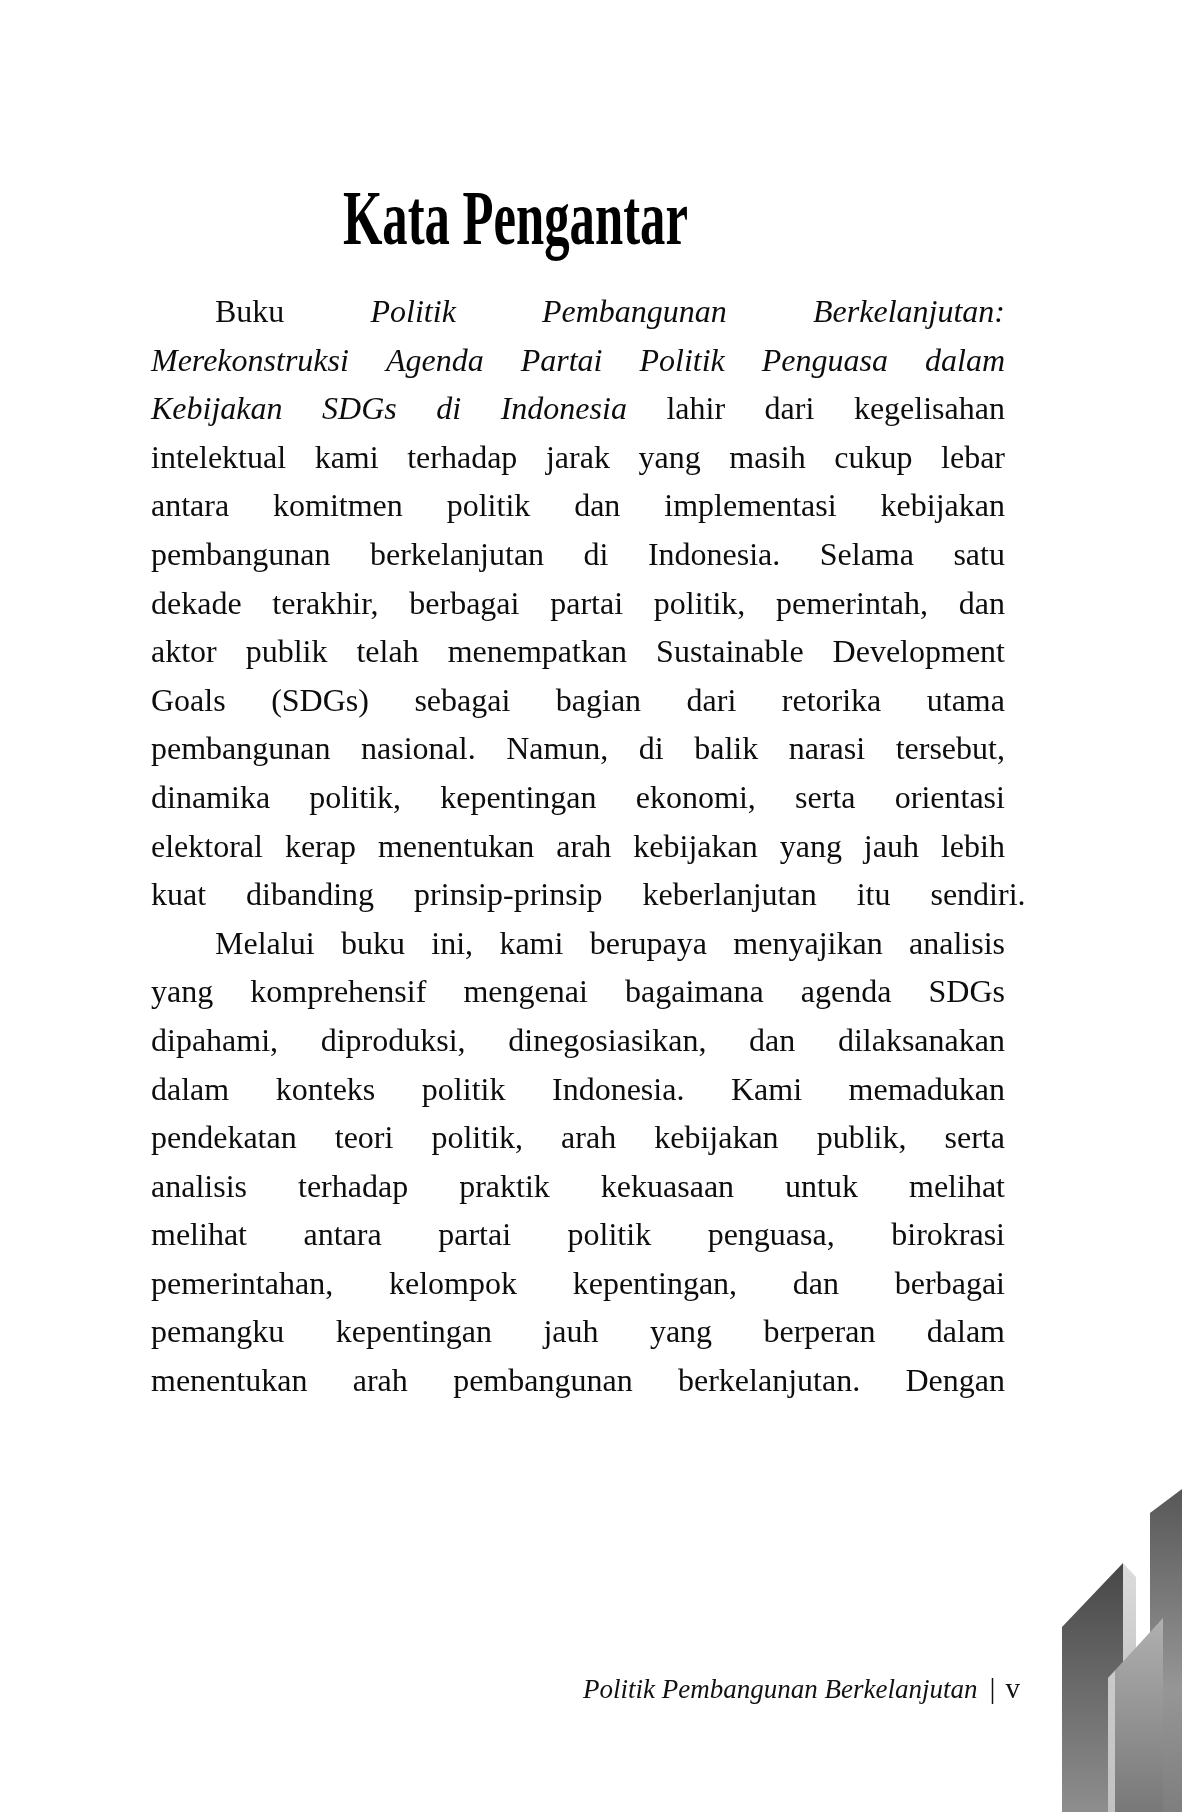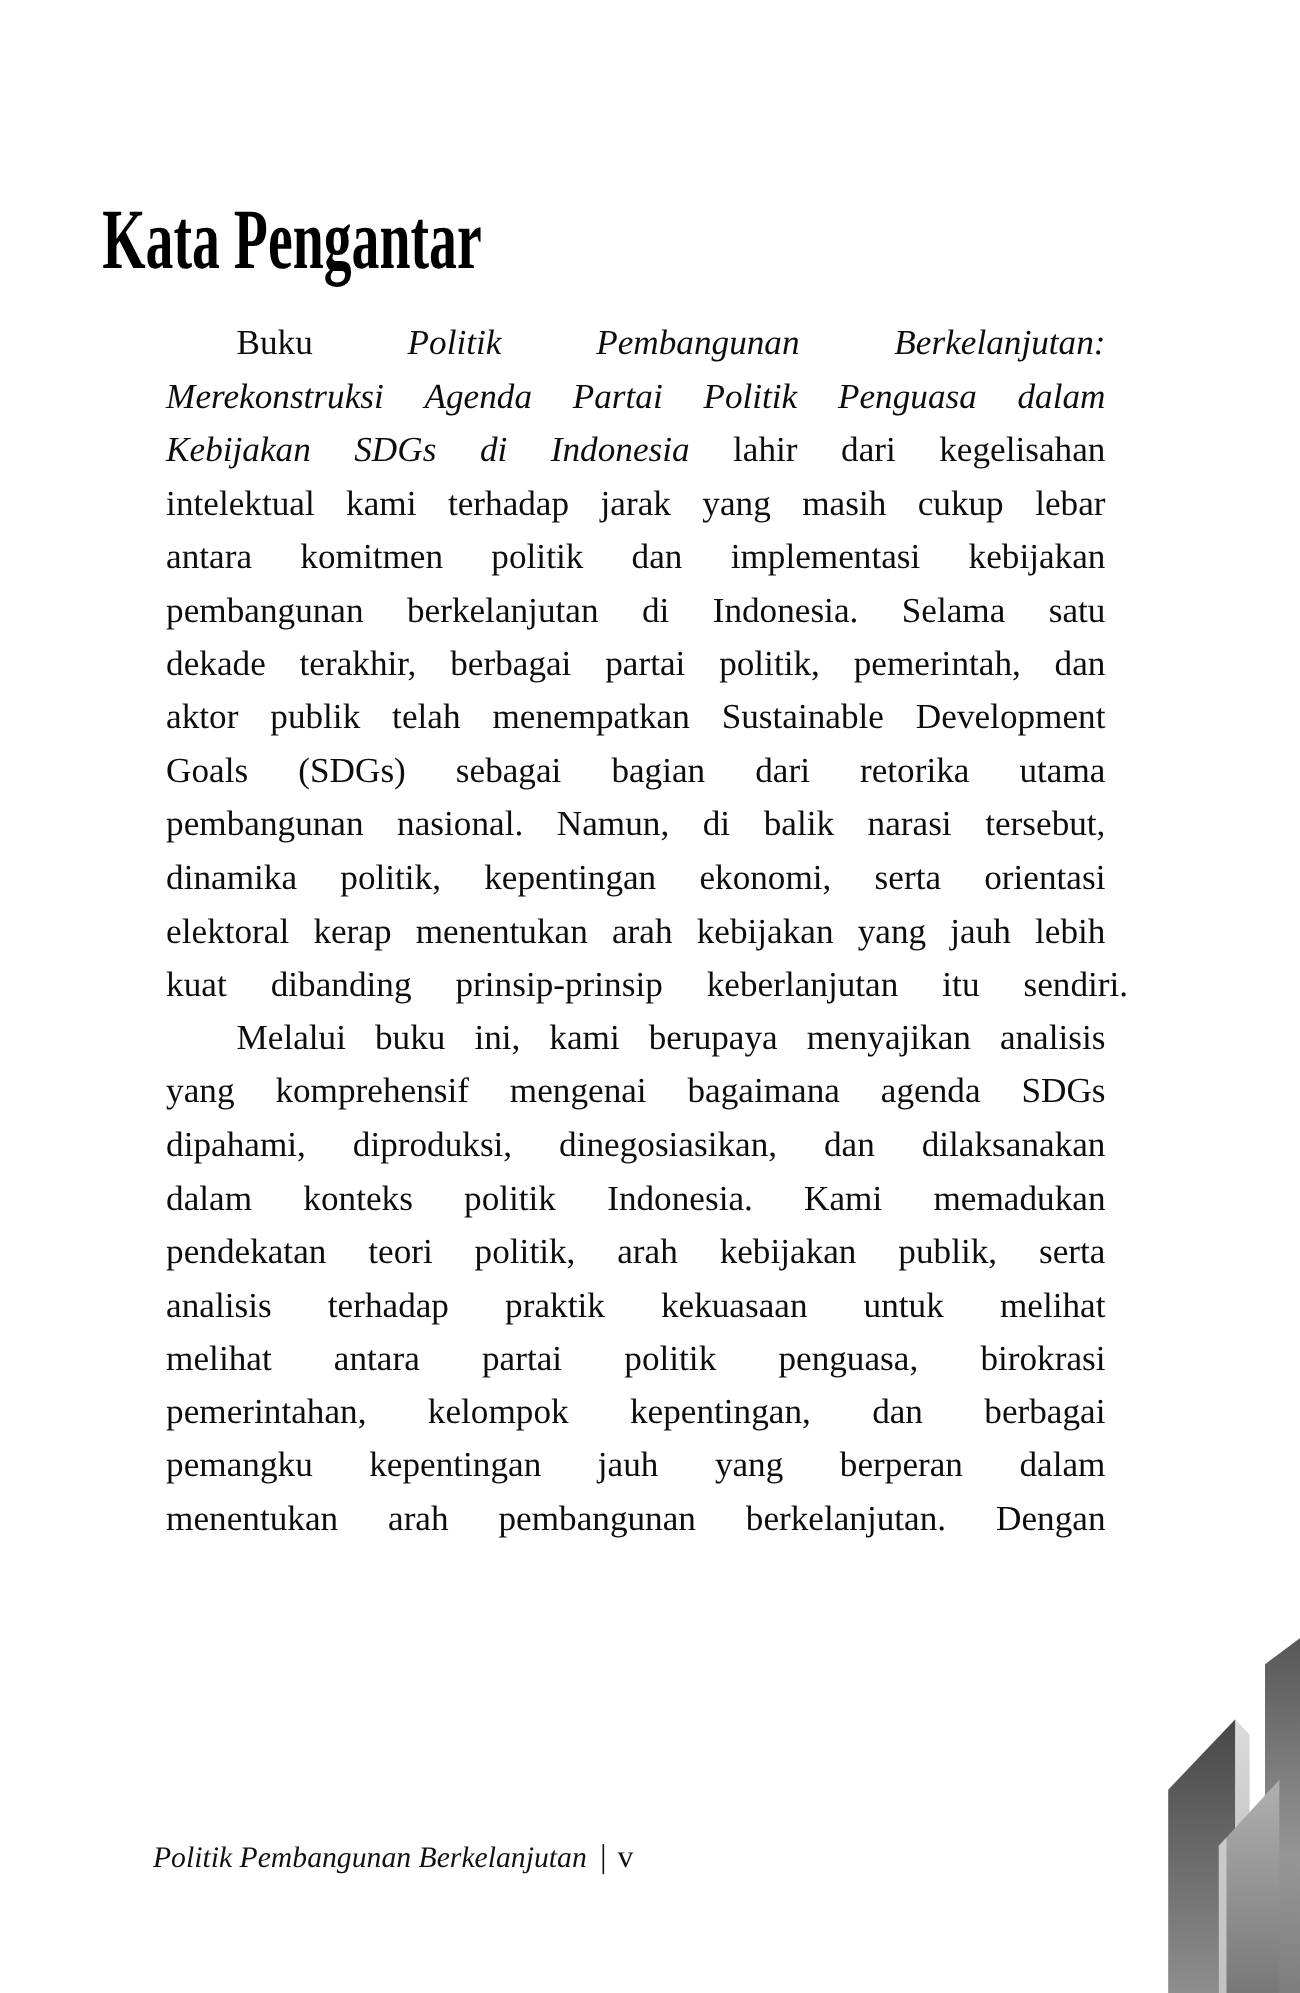--- a/index.html
+++ b/index.html
@@ -1,38 +1,38 @@
 <!DOCTYPE html>
 <html><head>
 <meta charset="utf-8">
 <style>
   html,body{margin:0;padding:0;background:#ffffff;}
   .page{
     position:relative;width:1182px;height:1812px;background:#ffffff;
     font-family:"Liberation Serif",serif;color:#000;overflow:hidden;
   }
-  .title-wrap{position:absolute;top:179px;left:0;width:1030px;text-align:left;}
+  .title-wrap{position:absolute;top:179px;left:0;width:1030px;text-align:center;}
   .title{
     display:inline-block;font-weight:bold;font-size:78px;line-height:1;
     transform:scaleX(0.65);transform-origin:50% 50%;white-space:nowrap;
     font-family:"Liberation Serif",serif;color:#000;
   }
   .content{position:absolute;left:151px;top:287px;width:854px;}
   .para{margin:0;padding:0;}
   .line{
     display:flex;align-items:baseline;font-size:32px;line-height:48.6px;
     color:#0d0d0d;
   }
   .line.j{justify-content:space-between;}
   .line.nj{justify-content:flex-start;column-gap:8px;gap:40px;}
   .line.ind{padding-left:64px;}
   .line span{white-space:pre;}
   .it{font-style:italic;}
   .footer{
-    position:absolute;left:139px;top:1668px;width:854px;text-align:left;
+    position:absolute;left:166px;top:1668px;width:854px;text-align:right;
     font-size:27px;line-height:1.3;color:#111;
   }
   .footer .book{font-style:italic;font-family:"Liberation Serif",serif;}
   .footer .sep{display:inline-block;margin:0 10px 0 12px;font-size:30px;font-style:normal;}
   .footer .pnum{font-size:29px;font-style:normal;}
   .corner-graphic{position:absolute;right:0;bottom:0;width:182px;height:362px;}
 </style>
 </head>
 <body>
 

